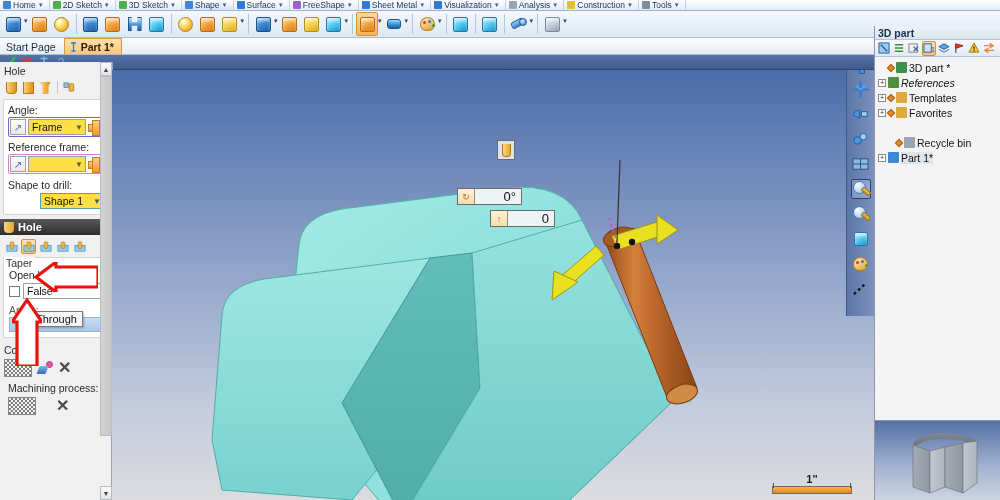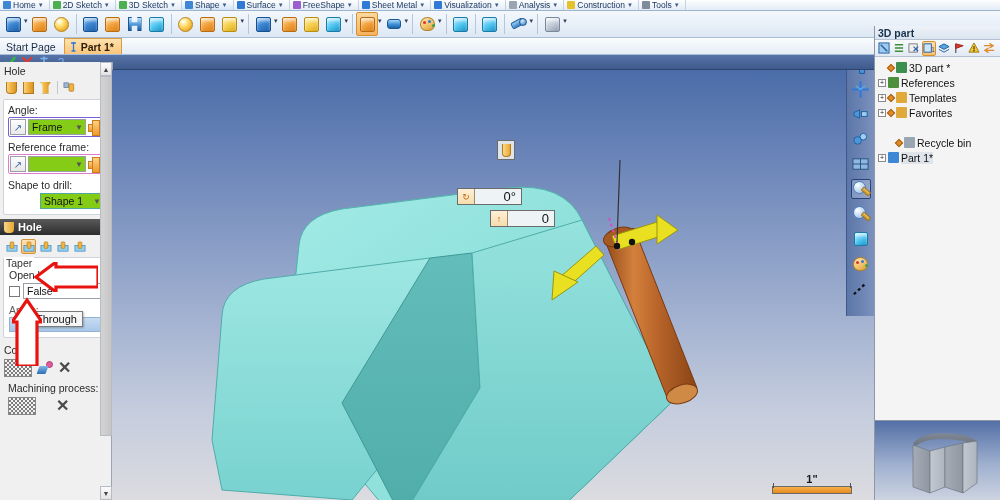--- a/index.html
+++ b/index.html
@@ -144,21 +144,21 @@
     border-radius:0 0 4px 4px;
   }
   .hole-g.flat { border-radius:0; }
   .hole-g.cs { border-radius:0; clip-path:polygon(0 0,100% 0,78% 35%,78% 100%,22% 100%,22% 35%); }
   .arrowbox {
     width:16px;height:16px;flex:0 0 auto;
     background:linear-gradient(#fdfdfd,#e8e8e8); border:1px solid #9aa0a8;
     display:flex;align-items:center;justify-content:center;font-size:10px;color:#2e5fa8;
   }
   .combo {
-    flex:1 1 auto; height:16px; background:#84cc16; border:1px solid #9aa0a8;
+    flex:1 1 auto; height:16px; background:#fde047; border:1px solid #9aa0a8;
     display:flex; align-items:center; justify-content:space-between;
     padding:0 2px 0 3px; font-size:10.5px; color:#111; min-width:0;
   }
   .combo .cv { color:#555; font-size:8px; }
   .plusbtn {
     width:14px;height:14px;flex:0 0 auto;position:relative;
   }
   .plusbtn::before,.plusbtn::after{
     content:"";position:absolute;background:linear-gradient(#ffcf84,#ef9a2c);
     border:1px solid #c97d18;
@@ -837,21 +837,21 @@
           </svg>
       </span>
     </div>
     <div class="tree" id="treeRoot">
         <div class="tnode" style="padding-left: 0px;">
           <span class="sp"></span>
           <span class="dia"></span>
           <span class="ti" style="background: rgb(61, 143, 79);"></span>
           <span class="tl">3D part *</span>
         </div>
-        <div class="tnode" style="padding-left: 0px;">
+        <div class="tnode" style="padding-left: 0px; font-style: italic;">
           <span class="exp">+</span>
           <span class="ti" style="background: rgb(76, 143, 61);"></span>
           <span class="tl">References</span>
         </div>
         <div class="tnode" style="padding-left: 0px;">
           <span class="exp">+</span>
           <span class="dia"></span>
           <span class="ti" style="background: rgb(224, 169, 60);"></span>
           <span class="tl">Templates</span>
         </div>

